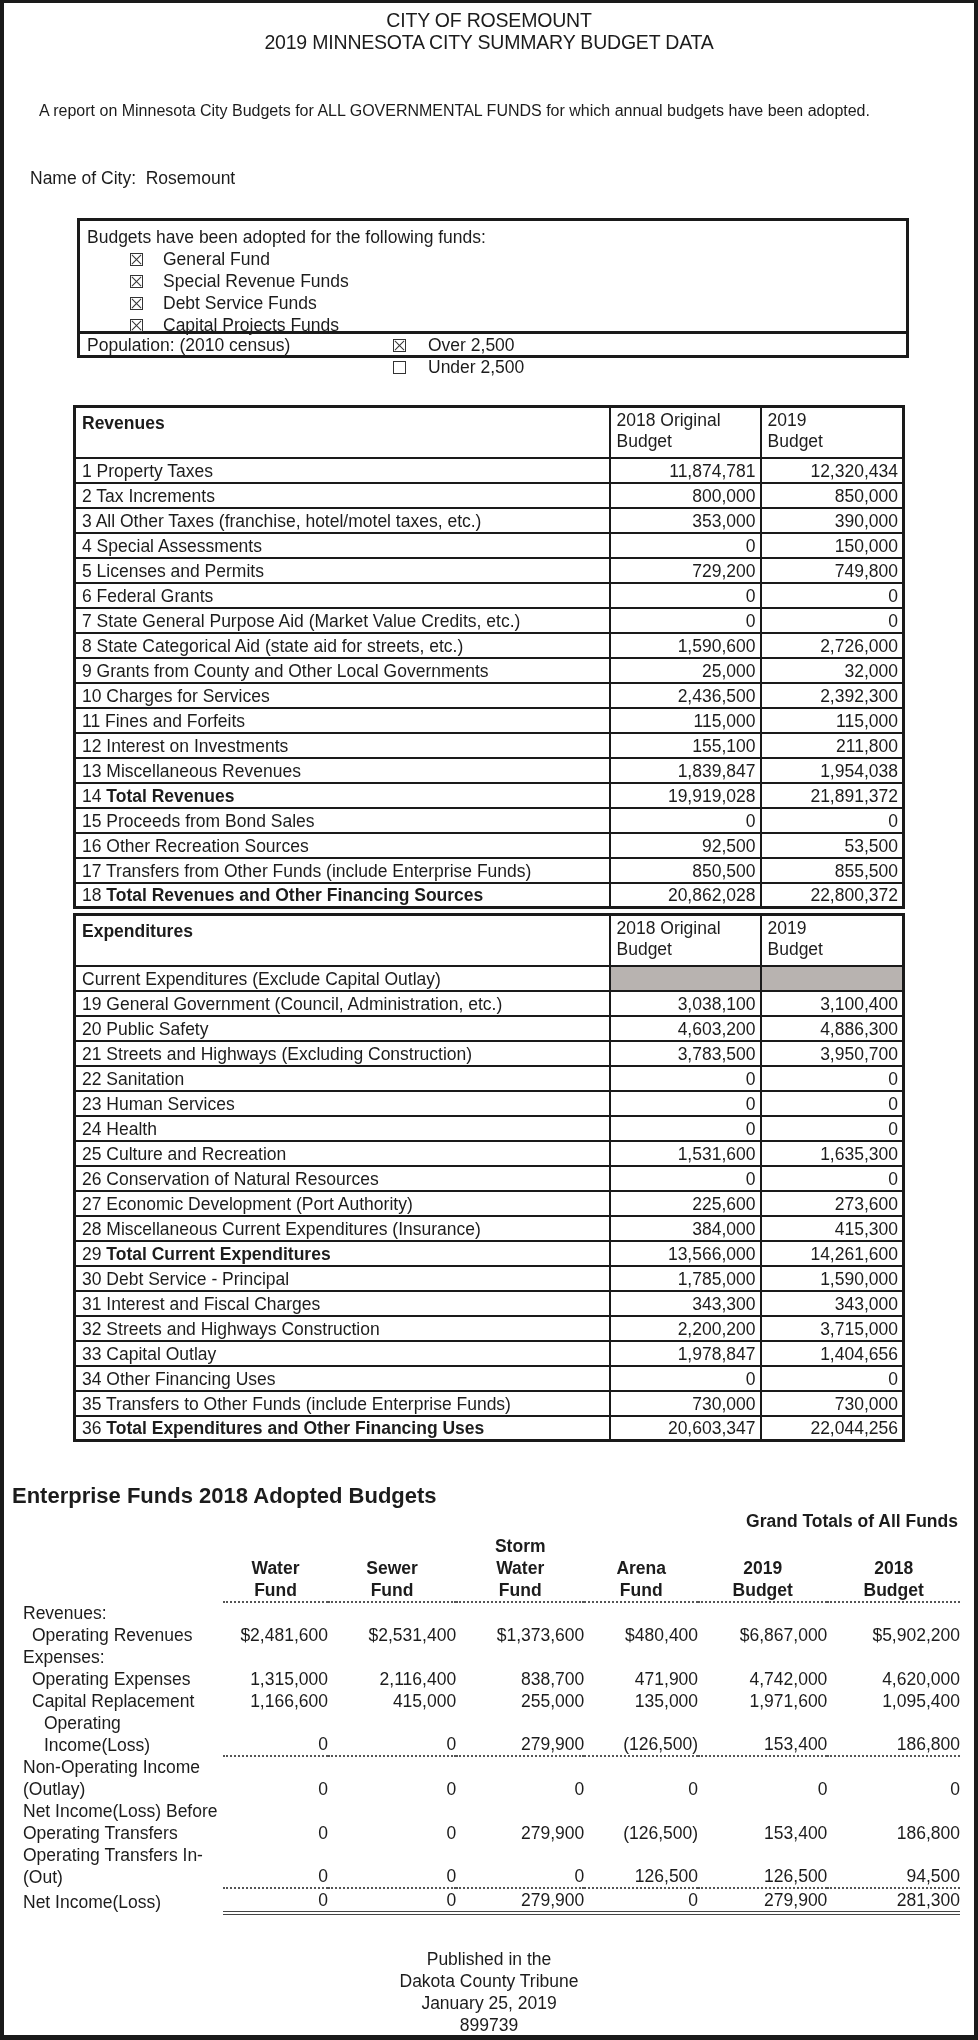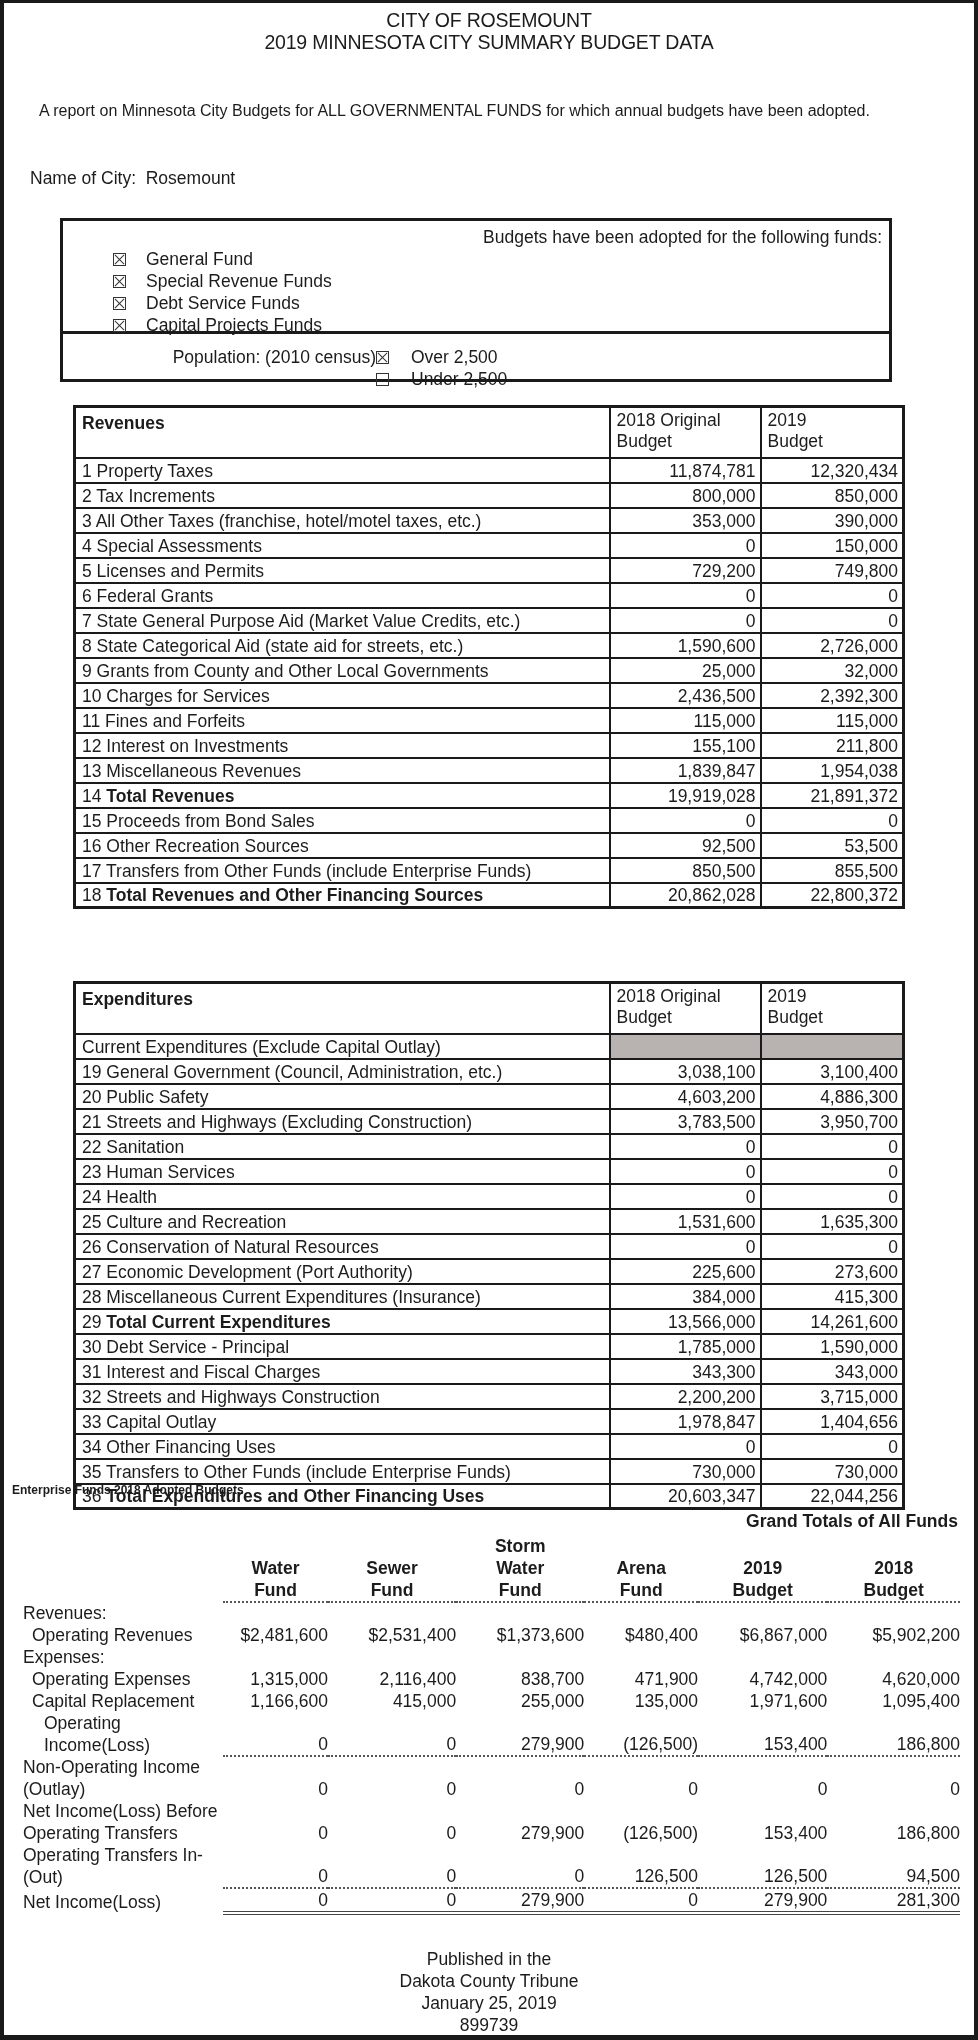--- a/index.html
+++ b/index.html
@@ -21,36 +21,35 @@
     letter-spacing: -0.2px;
   }
   .intro {
     position: absolute; top: 100px; left: 12px; width: 958px;
     font-size: 16px; line-height: 22px; text-indent: 27px;
   }
   .city-name {
     position: absolute; top: 168px; left: 30px; font-size: 17.5px;
   }
   .funds-box {
-    position: absolute; left: 60px; top: 218px; width: 832px; height: 164px;
+    position: absolute; left: 77px; top: 218px; width: 832px; height: 140px;
     border: 3px solid #1a1a1a;
-    text-align: right;
   }
   .funds-top { height: 113px; padding: 5px 7px; font-size: 17.5px; line-height: 22px; border-bottom: 3px solid #1a1a1a; }
   .fund-item { padding-left: 43px; display: flex; align-items: center; }
   .cb {
     display: inline-block; width: 13px; height: 13px; border: 1px solid #333;
     position: relative; margin-right: 20px; flex-shrink: 0;
   }
   .cb.checked::before, .cb.checked::after {
     content: ""; position: absolute; left: 5px; top: -1px; width: 1px; height: 13px; background: #333;
   }
   .cb.checked::before { transform: rotate(45deg); }
   .cb.checked::after { transform: rotate(-45deg); }
-  .pop-row { padding: 12px 7px; font-size: 17.5px; line-height: 22px; display: flex; }
+  .pop-row { padding: 0 7px; font-size: 17.5px; line-height: 22px; display: flex; }
   .pop-label { width: 306px; }
   .pop-opts .opt { display: flex; align-items: center; }
   .pop-opts .cb { margin-right: 22px; }
 
   table.budget {
     position: absolute; left: 73px; width: 832px;
     border-collapse: collapse; font-size: 17.5px;
     border: 3px solid #1a1a1a;
   }
   table.budget td, table.budget th {
@@ -58,25 +57,25 @@
     vertical-align: bottom; font-weight: normal;
   }
   table.budget th { vertical-align: top; }
   table.budget th.label { text-align: left; font-weight: bold; padding-top: 4px; }
   table.budget th.col { text-align: left; width: 151px; line-height: 21px; padding-top: 2px; }
   table.budget th.col2 { width: 143px; }
   table.budget td.num { text-align: right; padding-right: 4px; }
   table.budget td.shade { background: #b8b3b0; }
   table.budget tr.head-row th { height: 51px; }
   .rev-table { top: 405px; }
-  .exp-table { top: 981px; }
+  .exp-table { top: 913px; }
   b { font-weight: bold; }
 
   .ent-title {
-    position: absolute; left: 12px; top: 1483px; font-weight: bold; font-size: 12px;
+    position: absolute; left: 12px; top: 1483px; font-weight: bold; font-size: 22px;
   }
   .grand-title {
     position: absolute; right: 20px; top: 1511px; font-weight: bold; font-size: 17.5px;
   }
   table.ent {
     position: absolute; left: 12px; top: 1535px; width: 948px;
     border-collapse: collapse; font-size: 17.5px;
   }
   table.ent th { font-weight: bold; text-align: center; vertical-align: bottom; line-height: 22px; padding: 0; }
   table.ent td { line-height: 22px; padding: 0; vertical-align: bottom; }

